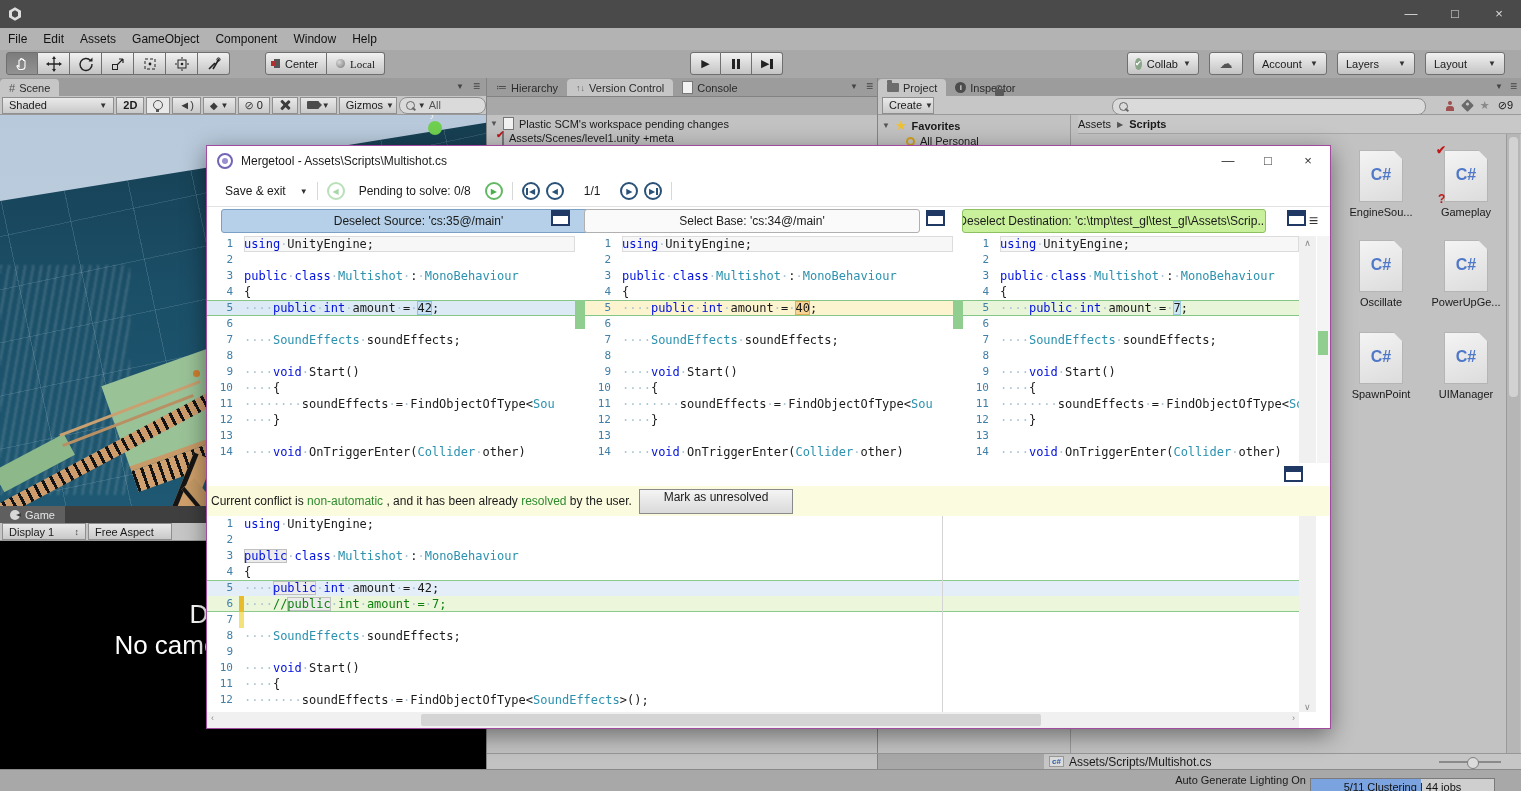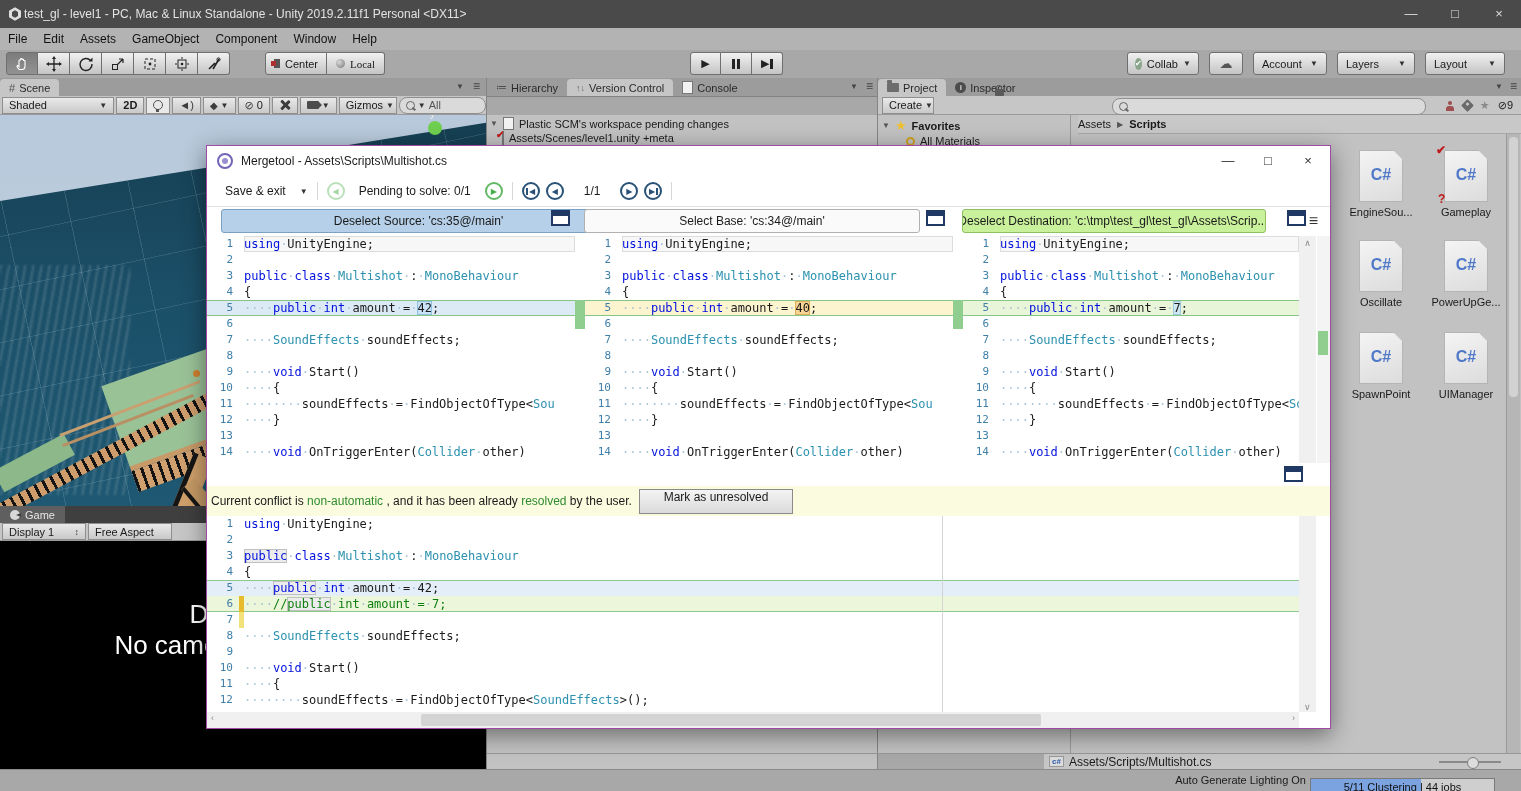--- a/index.html
+++ b/index.html
@@ -151,21 +151,20 @@
 </head>
 <body>
 
 <div id="root">
 
   <div class="abs titlebar">
     <svg class="abs" style="left:7px;top:6px" width="16" height="16" viewBox="0 0 24 24">
         <path fill="#dedede" d="M12 2 21 7.2 21 16.8 12 22 3 16.8 3 7.2Z"></path>
         <path fill="#4a4a4a" d="M12 6.5 16.5 9.1 16.5 14.9 12 17.5 7.5 14.9 7.5 9.1Z"></path>
       </svg>
-    <span class="t-title nowrap" style="margin-left:24px">test_gl - level1 - PC, Mac &amp; Linux Standalone - Unity 2019.2.11f1 Personal &lt;DX11&gt;</span>
     <div class="win-ctrls">
       <span>—</span>
       <span>□</span>
       <span>×</span>
     </div>
   </div>
 
   <div class="abs menubar">
       <span class="menu-item">File</span>
       <span class="menu-item">Edit</span>
@@ -419,21 +418,21 @@
       <span><span>⊘</span><span>9</span></span>
     </span>
   </div>
   <div class="abs row nowrap" style="left:882px;top:118px;gap:5px">
     <span style="font-size:8px;color:#555">▼</span>
     <span style="color:#f0c030;font-size:13px">★</span>
     <span style="font-weight:bold">Favorites</span>
   </div>
   <div class="abs row nowrap" style="left:906px;top:135px;gap:5px">
     <span style="width:9px;height:9px;border:2px solid #d0a020;border-radius:50%;box-sizing:border-box"></span>
-    <span>All Materials</span>
+    <span>All Personal</span>
   </div>
   <div class="abs" style="left:1070px;top:115px;width:1px;height:638px;background:#9a9a9a"></div>
   <div class="abs row nowrap" style="left:1078px;top:115px;width:443px;height:18px;background:#c8c8c8;border-bottom:1px solid #a8a8a8;gap:6px">
     <span>Assets</span>
     <span style="font-size:8px;color:#555">▶</span>
     <span style="font-weight:bold">Scripts</span>
   </div>
   <div id="file-grid">
       <div class="abs fcell" style="left: 1339px; top: 150px;">
         <div class="fpaper">
@@ -505,21 +504,21 @@
         <span>×</span>
       </div>
     </div>
     <div class="m-toolbar">
       <span class="row" style="margin-left:18px;gap:14px">
           <span>Save &amp; exit</span>
           <span class="caret">▼</span>
         </span>
       <span class="tsep"></span>
       <span class="circ green-dim">◀</span>
-      <span style="margin:0 14px">Pending to solve: 0/1</span>
+      <span style="margin:0 14px">Pending to solve: 0/8</span>
       <span class="circ green">▶</span>
       <span class="tsep"></span>
       <span class="row" style="gap:6px">
         <span class="circ navy"><span style="width:1.5px;height:7px;background:#2a5278;margin-right:1px"></span>◀</span>
         <span class="circ navy">◀</span>
         <span style="margin:0 14px">1/1</span>
         <span class="circ navy">▶</span>
         <span class="circ navy">▶<span style="width:1.5px;height:7px;background:#2a5278;margin-left:1px"></span></span>
       </span>
       <span class="tsep"></span>

